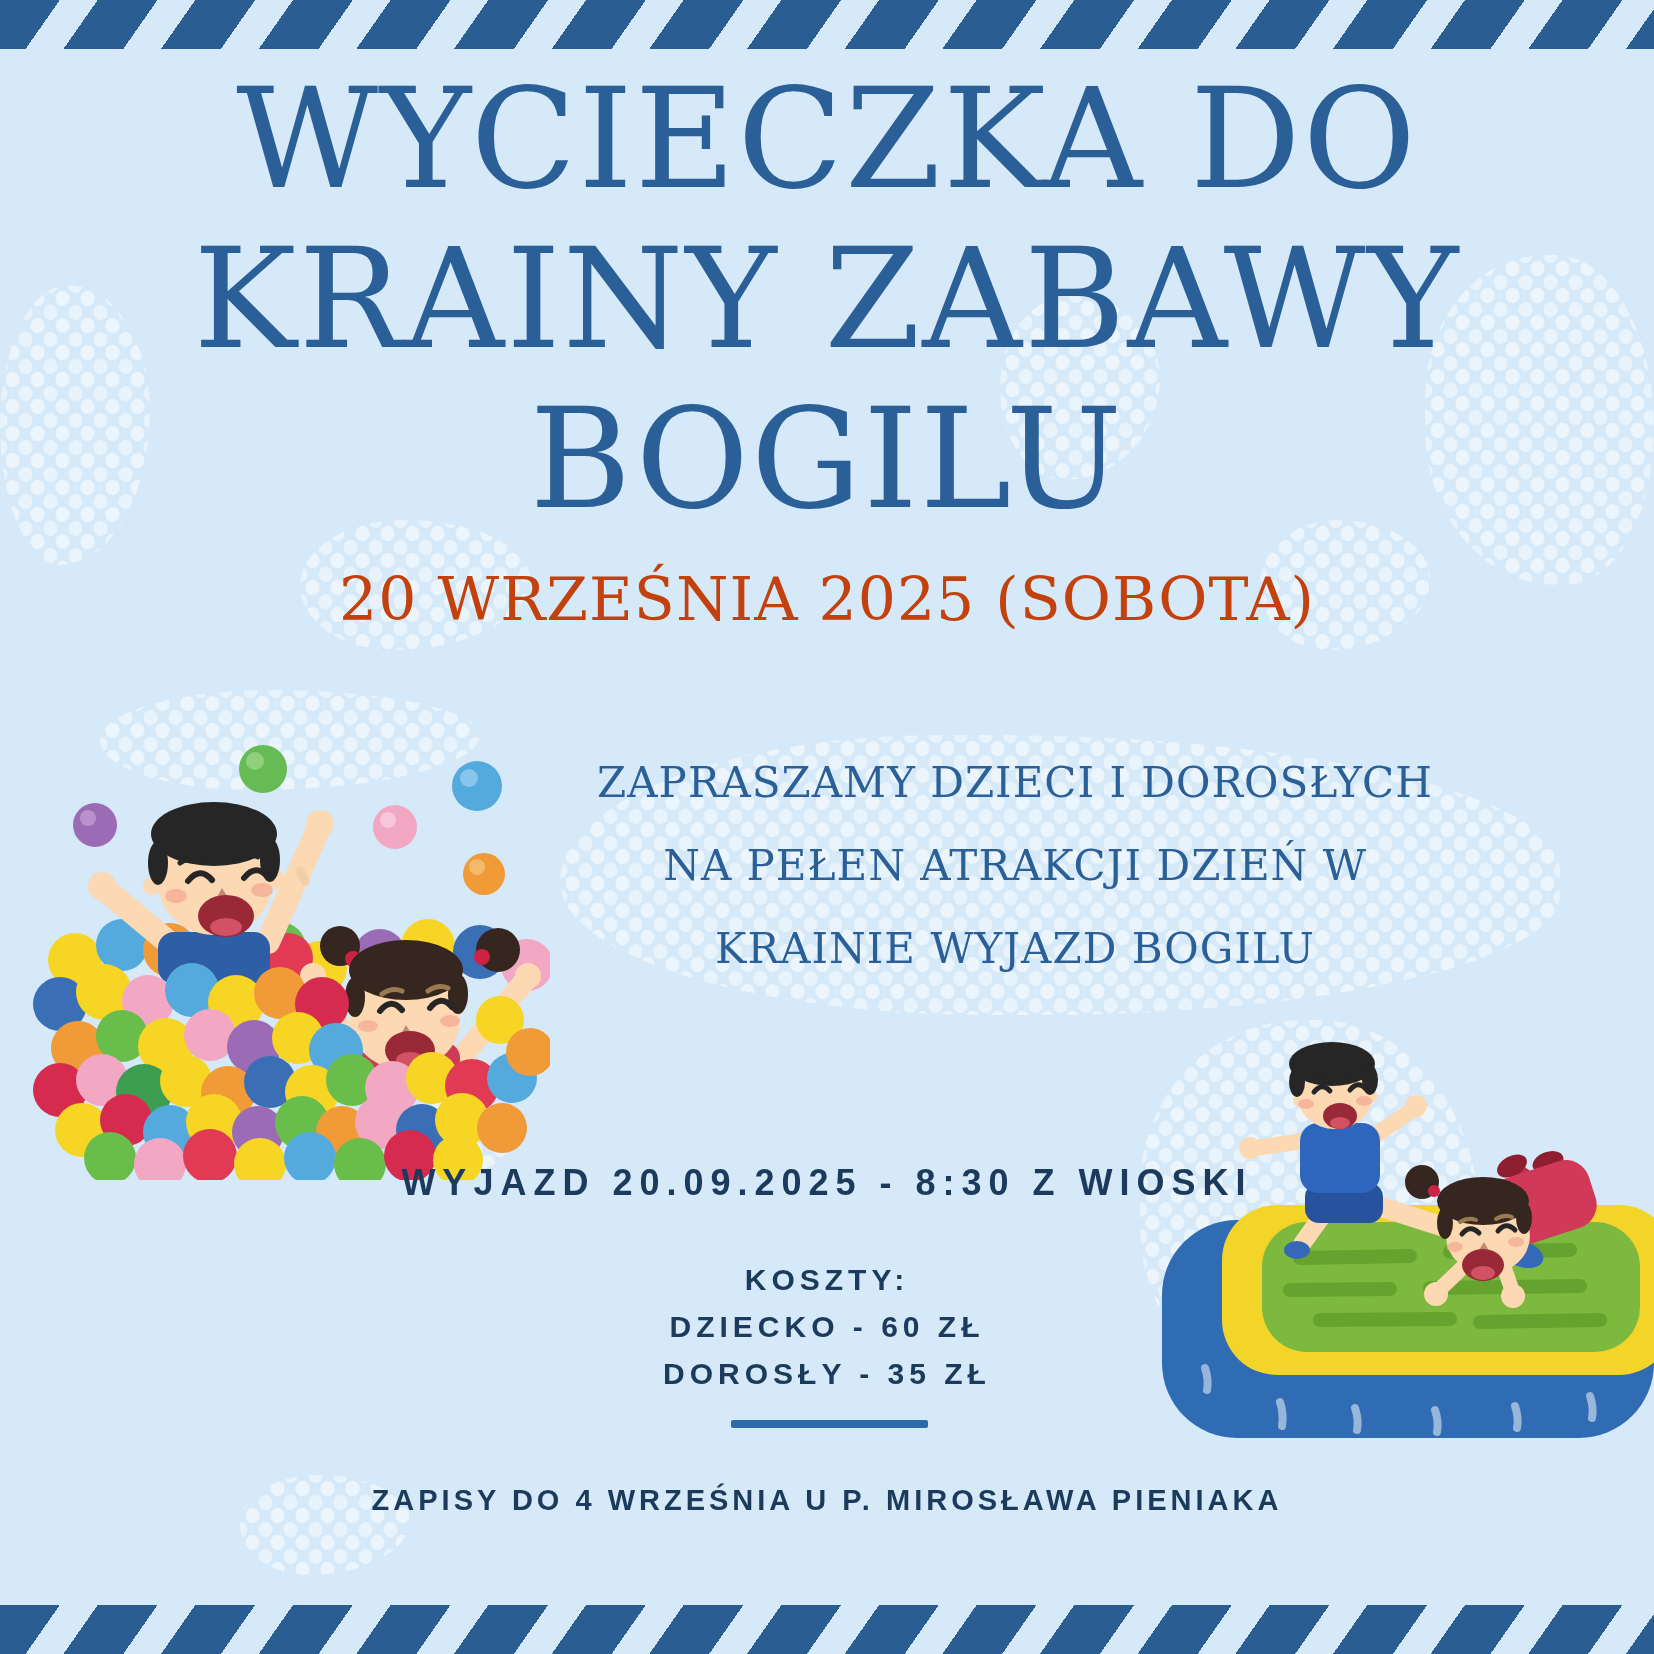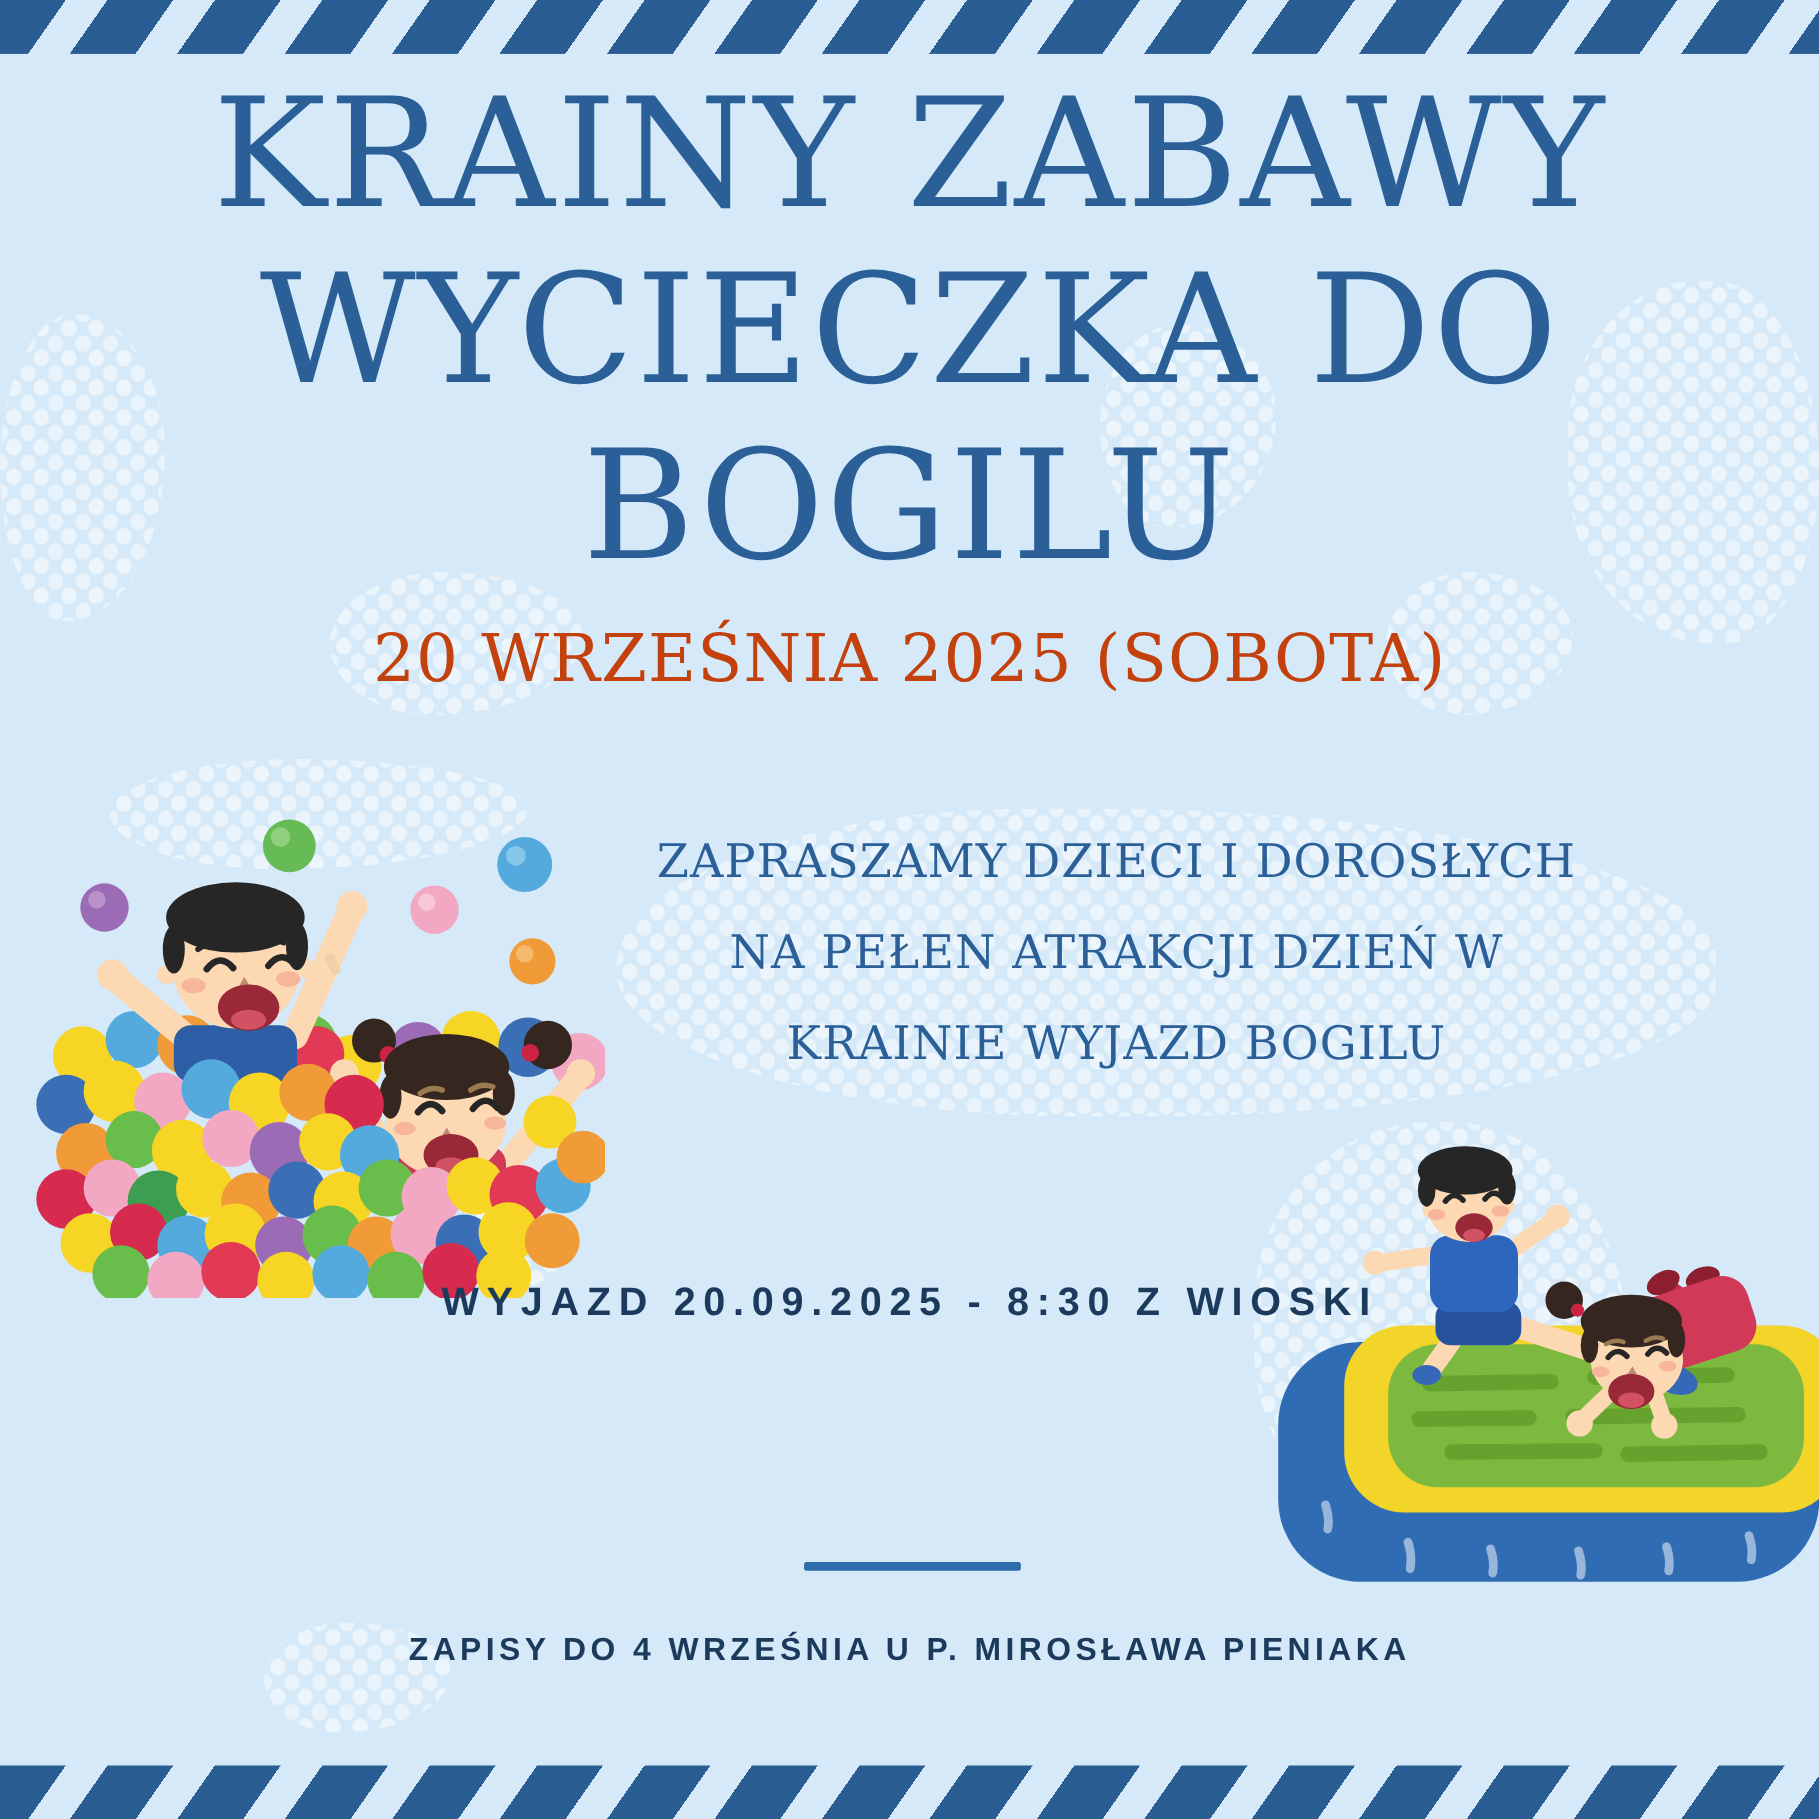--- a/index.html
+++ b/index.html
@@ -58,22 +58,22 @@
   <div class="dots" style="left:100px;top:690px;width:380px;height:100px;"></div>
   <div class="dots" style="left:560px;top:735px;width:1000px;height:280px;border-radius:40% 60% 55% 45%/55% 50% 45% 50%;"></div>
   <div class="dots" style="left:1140px;top:1020px;width:340px;height:390px;border-radius:50% 50% 45% 55%/45% 55% 50% 50%;"></div>
   <div class="dots" style="left:400px;top:1095px;width:120px;height:80px;"></div>
   <div class="dots" style="left:240px;top:1475px;width:170px;height:100px;"></div>
 
   <div class="stripe-band top"></div>
   <div class="stripe-band bottom"></div>
 
   <div class="title">
+    <div>WYCIECZKA DO</div>
     <div>KRAINY ZABAWY</div>
-    <div>WYCIECZKA DO</div>
     <div>BOGILU</div>
   </div>
 
   <div class="date-line">20 WRZEŚNIA 2025 (SOBOTA)</div>
 
   <svg class="illu ballpit" viewBox="0 0 520 460">
 
     <g>
       <circle cx="65" cy="105" r="22" fill="#9b6cb5"></circle>
         <circle cx="58" cy="98" r="8" fill="#b992cc"></circle>
@@ -278,20 +278,25 @@
       <ellipse cx="305" cy="227" rx="8" ry="5" fill="#f7b59c"></ellipse>
       <ellipse cx="366" cy="222" rx="8" ry="5" fill="#f7b59c"></ellipse>
       <path d="M334,222 l4,7 l-9,1 z" fill="#c08a74"></path>
       <ellipse cx="333" cy="245" rx="21" ry="16" fill="#992936"></ellipse>
       <ellipse cx="333" cy="253" rx="12" ry="7" fill="#d25162"></ellipse>
     </g>
   </svg>
 
   <div class="departure">WYJAZD 20.09.2025 - 8:30 Z WIOSKI</div>
 
+  <div class="costs">
+    <div>KOSZTY:</div>
+    <div>DZIECKO - 60 ZŁ</div>
+    <div>DOROSŁY - 35 ZŁ</div>
+  </div>
 
   <div class="divider"></div>
 
   <div class="signup">
     <div>ZAPISY DO 4 WRZEŚNIA U P. MIROSŁAWA PIENIAKA</div>
   </div>
 
 </div>
 
 </body></html>

